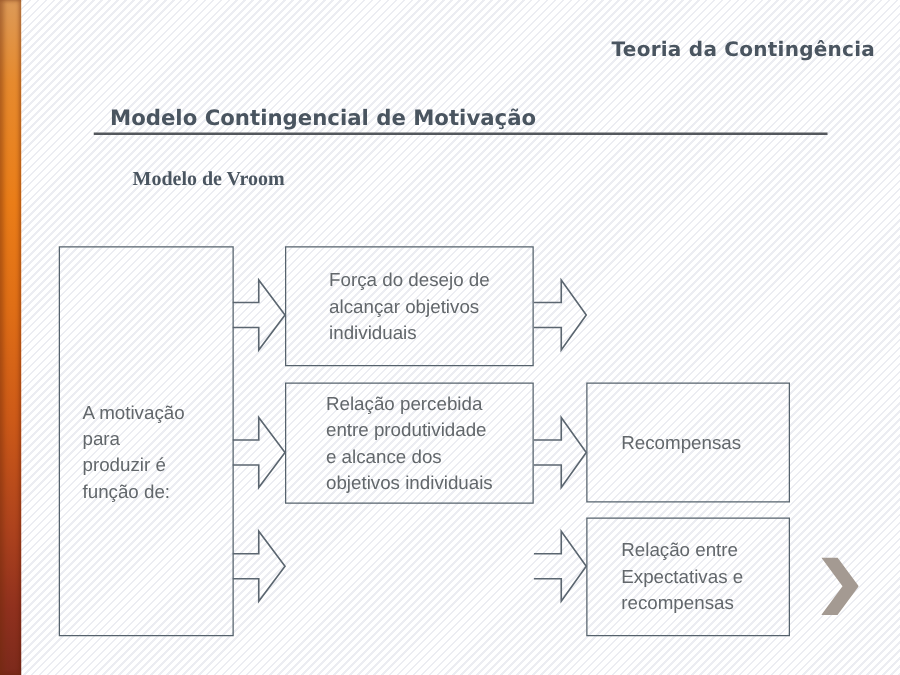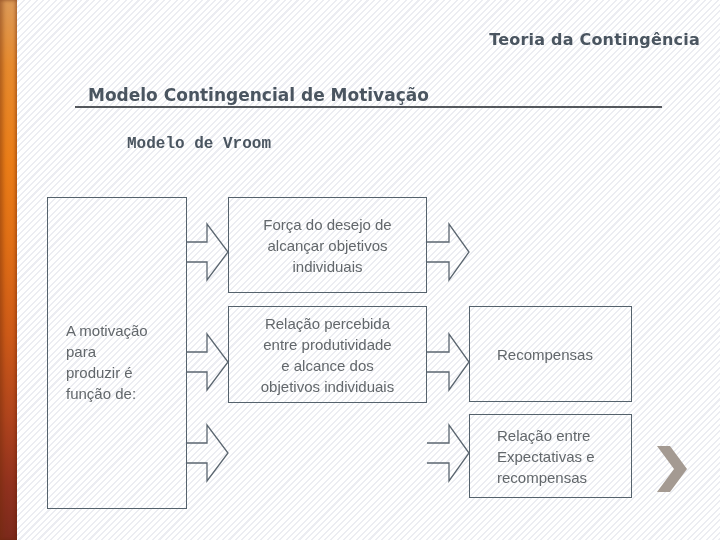--- a/index.html
+++ b/index.html
@@ -25,33 +25,33 @@
   .subtitle{
     position:absolute;top:85px;left:88px;
     font-family:"DejaVu Sans",sans-serif;font-weight:bold;font-size:17px;
     color:#4a5560;white-space:nowrap;
   }
   .subtitle-rule{
     position:absolute;top:106px;left:75px;width:587px;height:2px;background:#54585d;
   }
   .heading2{
     position:absolute;top:135px;left:106px;
-    font-family:Liberation Mono, monospace;font-weight:bold;font-size:16px;
-    color:#4a5560;white-space:nowrap;margin-left:21px;
+    font-family:Liberation Serif, serif;font-weight:bold;font-size:16px;
+    color:#4a5560;white-space:nowrap;
   }
   .dbox{
     position:absolute;border:1.4px solid #55626c;box-sizing:border-box;
     color:#62676b;font-size:15px;line-height:21px;white-space:pre-line;
   }
   .source-box{
     left:47px;top:197px;width:140px;height:312px;
     padding:122px 6px 0 18px;
   }
   .mid-box{
-    left:228px;width:199px;text-align:center;
+    left:228px;width:199px;
     display:flex;align-items:center;justify-content:center;padding:0 8px;
   }
   .out-box{
     left:469px;width:163px;text-align:left;
     display:flex;align-items:center;justify-content:flex-start;padding:0 8px 0 27px;
   }
   .arrow{position:absolute;width:43px;height:60px;}
   .arrow path{fill:none;stroke:#5b6670;stroke-width:1.3;}
   .next-chevron{position:absolute;left:657px;top:446px;width:30px;height:46px;}
 </style>
@@ -77,21 +77,21 @@
   <div class="dbox mid-box" style="top:197px;height:96px;">Força do desejo de
 alcançar objetivos
 individuais</div>
 
   <div class="dbox mid-box" style="top:306px;height:97px;">Relação percebida
 entre produtividade
 e alcance dos
 objetivos individuais</div>
   <div class="dbox out-box" style="top:306px;height:96px;">Recompensas</div>
 
-  <div class="dbox out-box" style="top:414px;height:84px;">Relação entre
+  <div class="dbox out-box" style="top:414px;height:95px;">Relação entre
 Expectativas e
 recompensas</div>
 
   <svg class="arrow" style="left:186px;top:222px;" viewBox="0 0 43 60">
     <path d="M0 20 H21 V2 L42 30 L21 58 V40 H0"></path>
   </svg>
   <svg class="arrow" style="left:186px;top:332px;" viewBox="0 0 43 60">
     <path d="M0 20 H21 V2 L42 30 L21 58 V40 H0"></path>
   </svg>
   <svg class="arrow" style="left:186px;top:423px;" viewBox="0 0 43 60">

